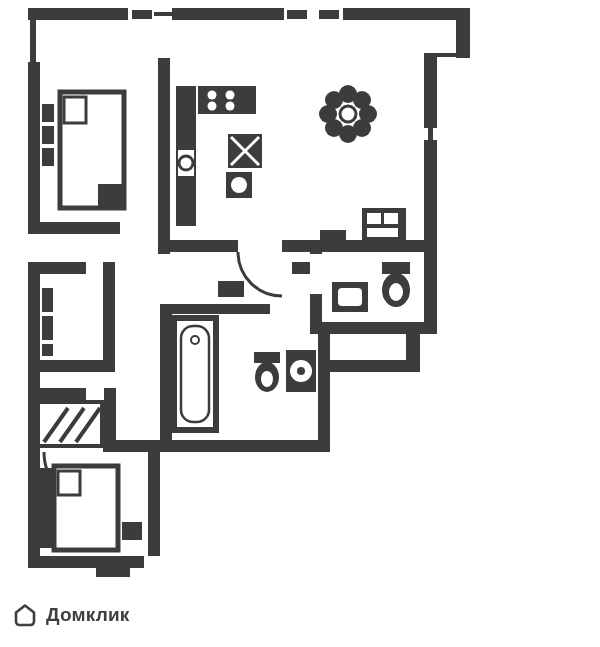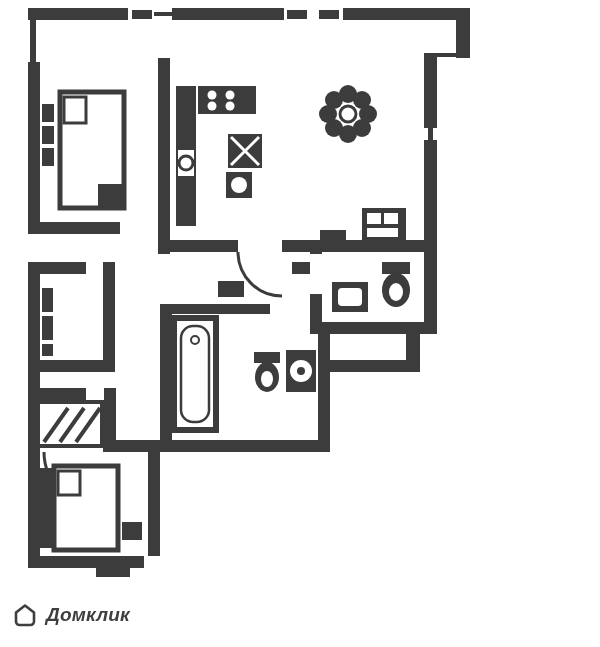--- a/index.html
+++ b/index.html
@@ -120,21 +120,21 @@
       <rect x="38" y="402" width="64" height="44" fill="#ffffff" stroke="#3c3c3c" stroke-width="4"></rect>
       <line x1="44" y1="442" x2="68" y2="408" stroke="#3c3c3c" stroke-width="4"></line>
       <line x1="60" y1="442" x2="84" y2="408" stroke="#3c3c3c" stroke-width="4"></line>
       <line x1="76" y1="442" x2="100" y2="408" stroke="#3c3c3c" stroke-width="4"></line>
       <rect x="38" y="468" width="14" height="80" fill="#3c3c3c"></rect>
       <rect x="54" y="466" width="64" height="84" fill="#ffffff" stroke="#3c3c3c" stroke-width="5"></rect>
       <rect x="58" y="471" width="22" height="24" fill="#ffffff" stroke="#3c3c3c" stroke-width="3"></rect>
       <rect x="122" y="522" width="20" height="18" fill="#3c3c3c"></rect>
     </svg>
 
-  <div class="logo" style="color: rgb(63, 63, 63); font-style: italic;">
+  <div class="logo" style="color: rgb(63, 63, 63);">
     <span class="logo-icon">
       <svg width="26" height="26" viewBox="0 0 26 26" aria-hidden="true">
         <path d="M4 10.5 L13 3.5 L22 10.5 V19.5 a3.5 3.5 0 0 1 -3.5 3.5 H7.5 a3.5 3.5 0 0 1 -3.5 -3.5 Z" fill="none" stroke="currentColor" stroke-width="2.6" stroke-linejoin="round"></path>
       </svg>
     </span>
     <span class="logo-text">Домклик</span>
   </div>
 
 </div>
 

